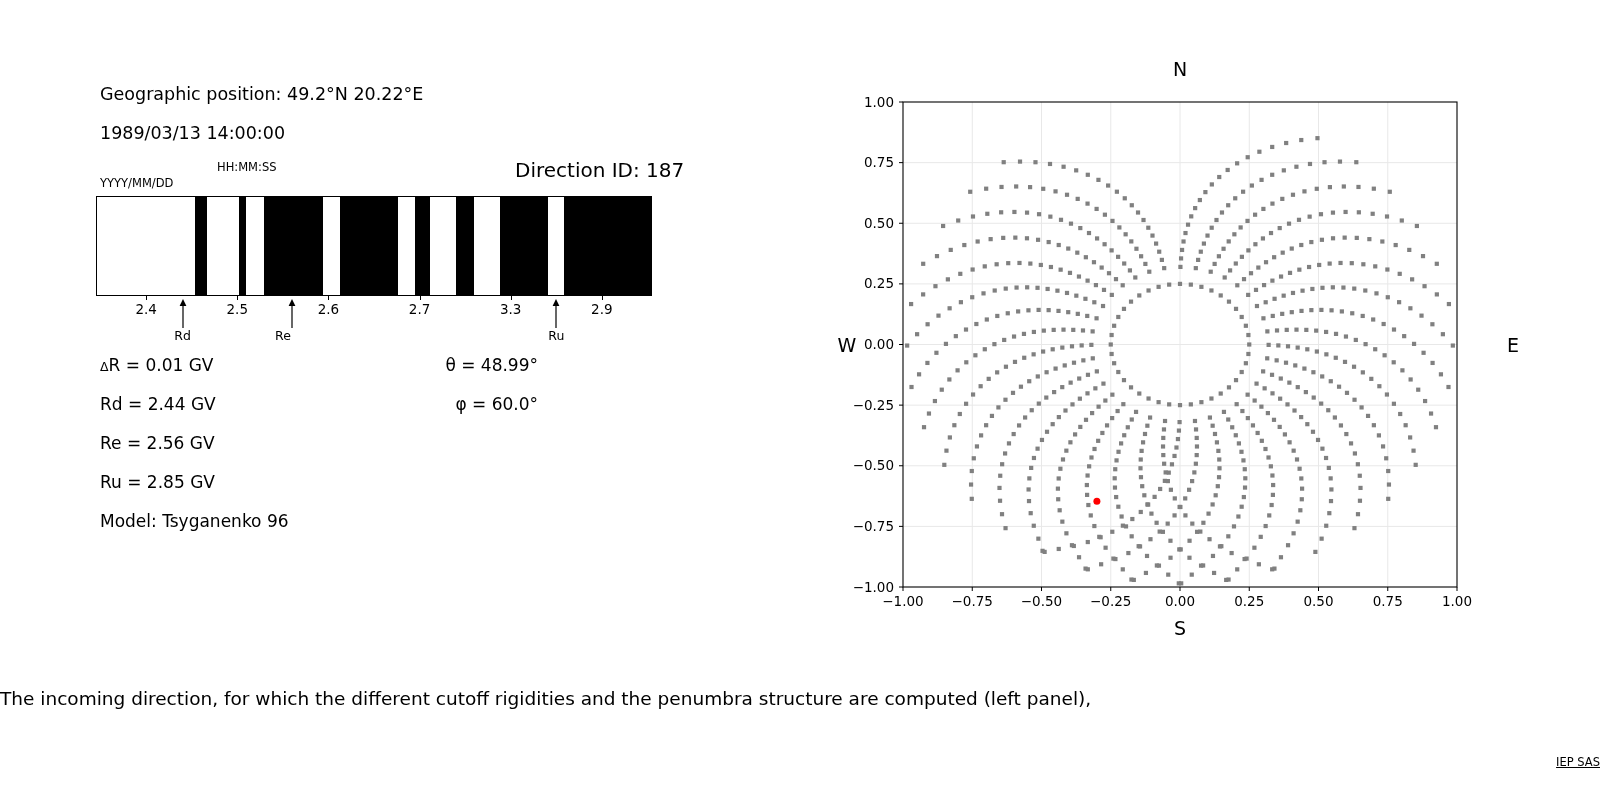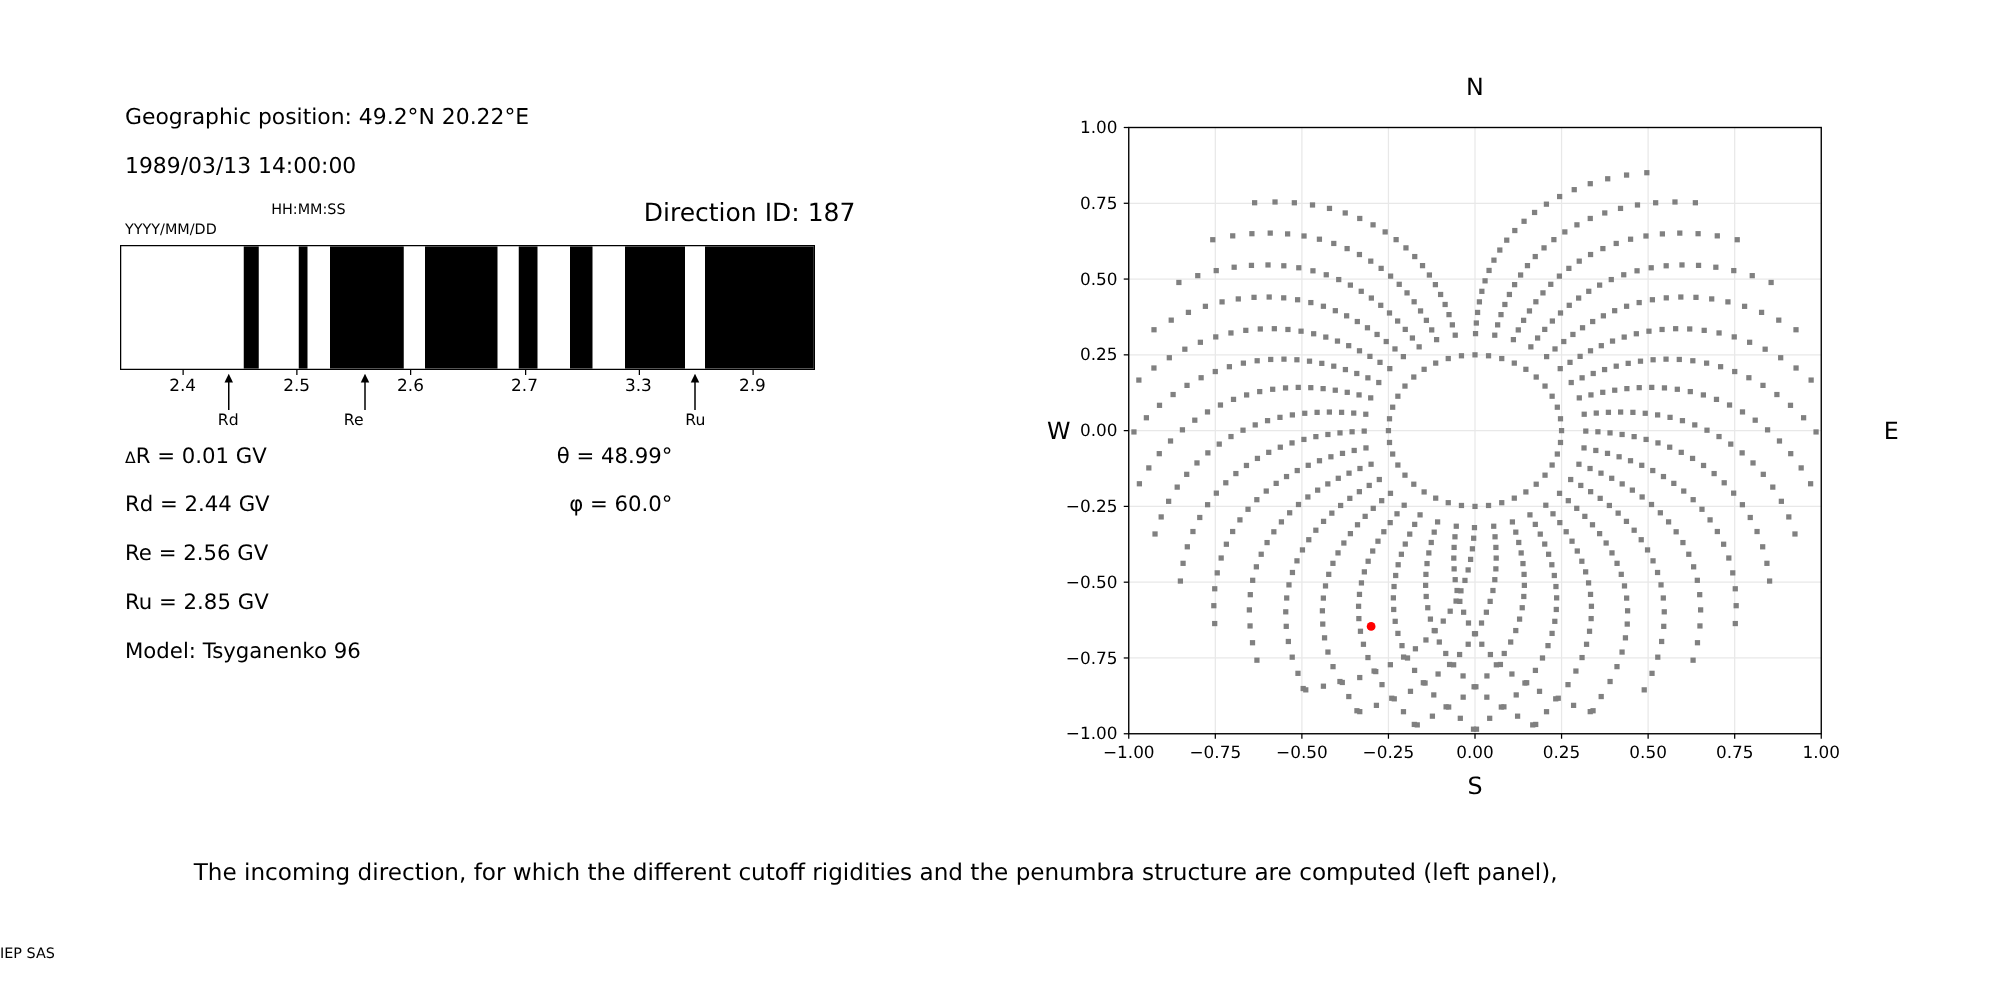--- a/index.html
+++ b/index.html
@@ -151,31 +151,32 @@
     left: 0;
     top: 0;
   }
 
   
   #caption {
     position: absolute;
     left: 0;
     top: 683px;
     width: 1401px;
-    text-align: center;
+    text-align: left;
     font-size: 18.5px;
     line-height: 32px;
   }
   #footer {
     position: absolute;
     left: 0;
     top: 755px;
     width: 1600px;
-    text-align: left;
+    text-align: right;
     font-size: 11.5px;
+    text-decoration: underline;
   }
 </style>
 </head>
 <body>
 
 <div id="left-panel">
 
   <div class="geo-line">Geographic position: 49.2°N 20.22°E</div>
 
   <div class="datetime-line">1989/03/13 14:00:00</div>

